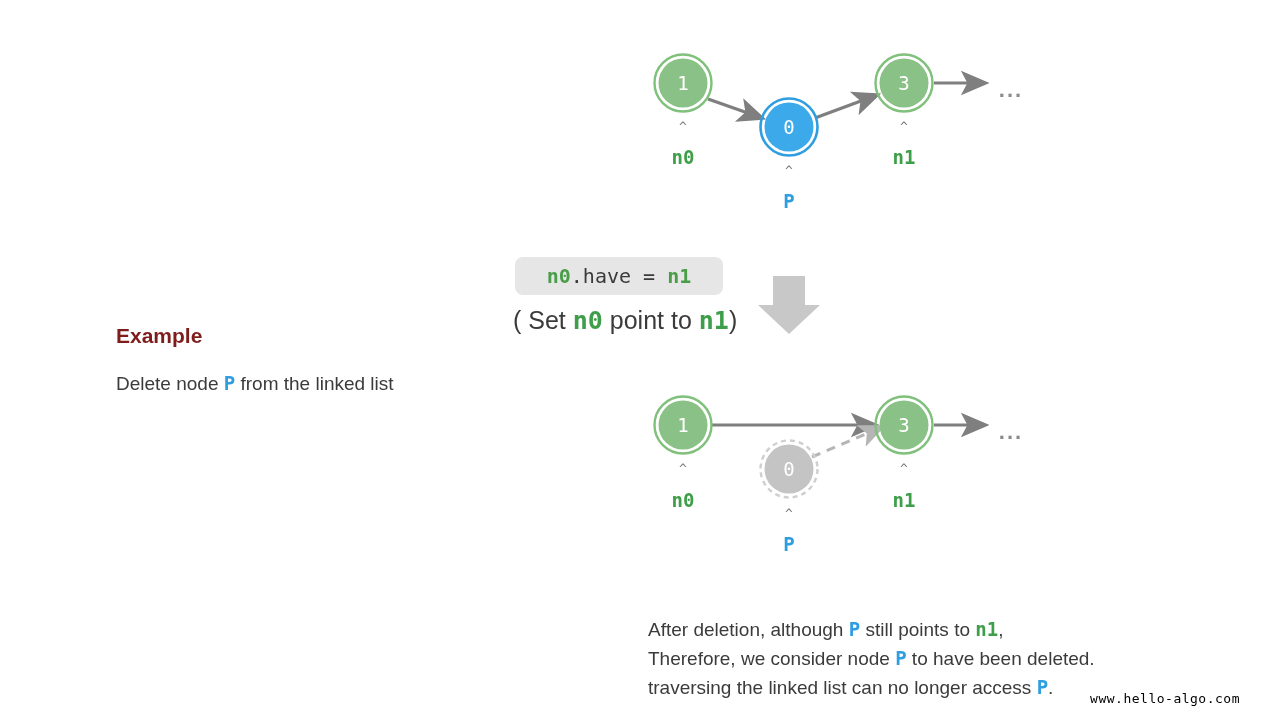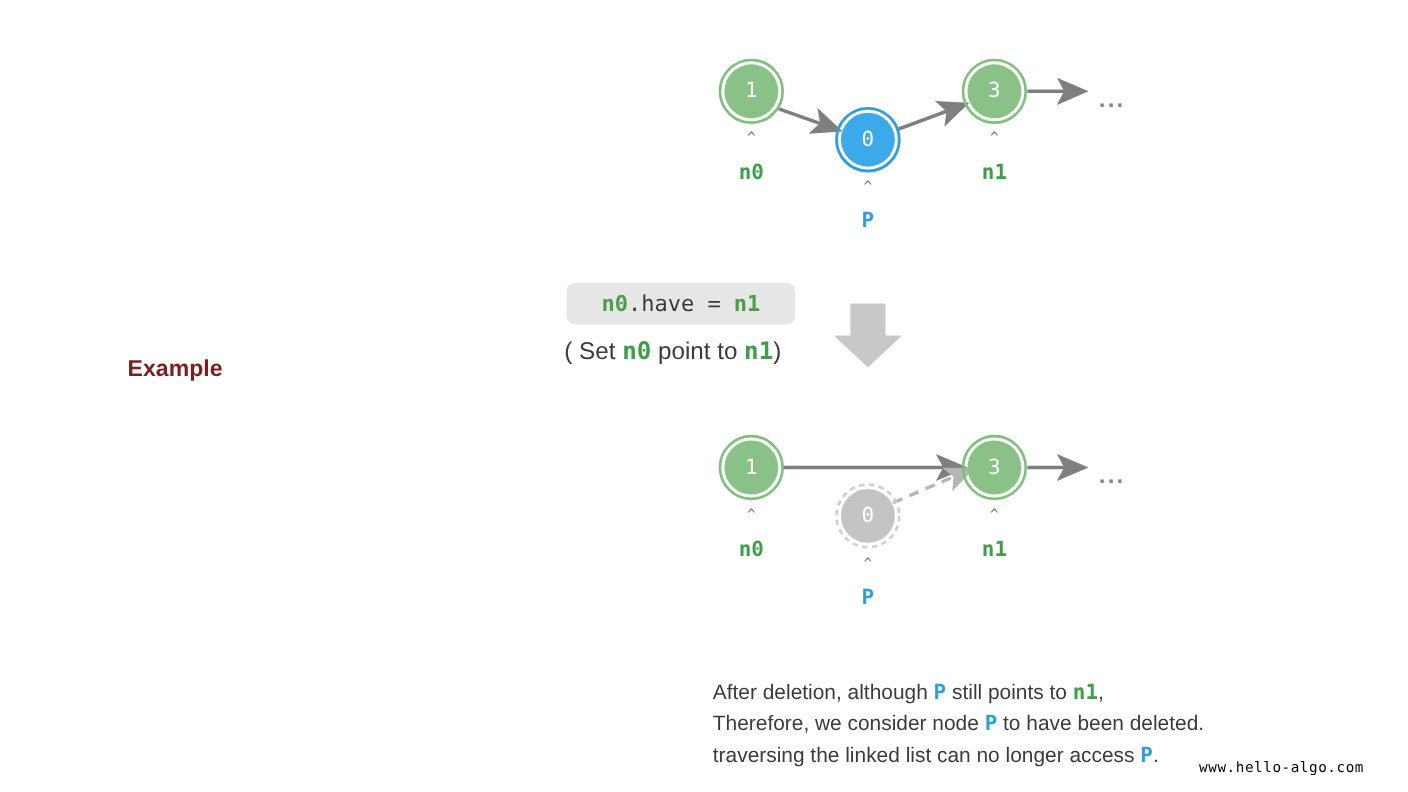--- a/index.html
+++ b/index.html
@@ -118,21 +118,21 @@
     color: #3a3a3a;
     white-space: pre;
   }
   .code-pill .id { color: #4a9e4a; font-weight: bold; }
 
   .code-caption {
     position: absolute;
     left: 513px;
     top: 306px;
     width: 214px;
-    font-size: 22px;
+    font-size: 25px;
     color: #3b3b3b;
     white-space: nowrap;
   }
 
   
   .bottom-caption {
     position: absolute;
     left: 648px;
     top: 580px;
     font-size: 19px;
@@ -224,20 +224,21 @@
   <div class="ptr-label ptr-blue" style="left:789px; top:201px;">P</div>
   <div class="ptr-label ptr-green" style="left:904px; top:157px;">n1</div>
 
   <div class="ellipsis" style="left:1011px; top:90px;">...</div>
 
   <div class="code-pill"><span class="id">n0</span><span>.have = </span><span class="id">n1</span></div>
 
   <div class="code-caption"><span>( Set </span><span class="mono-b c-green">n0</span><span> point to </span><span class="mono-b c-green">n1</span><span>)</span></div>
 
   <div class="example-title">Example</div>
+  <div class="example-body"><span>Delete node </span><span class="mono-b c-blue">P</span><span> from the linked list</span></div>
 
   <div class="node-val" style="left:683px; top:425px;">1</div>
   <div class="node-val ghost" style="left:789px; top:469px;">0</div>
   <div class="node-val" style="left:904px; top:425px;">3</div>
 
   <div class="caret" style="left:683px; top:468px;">^</div>
   <div class="caret" style="left:789px; top:513px;">^</div>
   <div class="caret" style="left:904px; top:468px;">^</div>
 
   <div class="ptr-label ptr-green" style="left:683px; top:500px;">n0</div>

